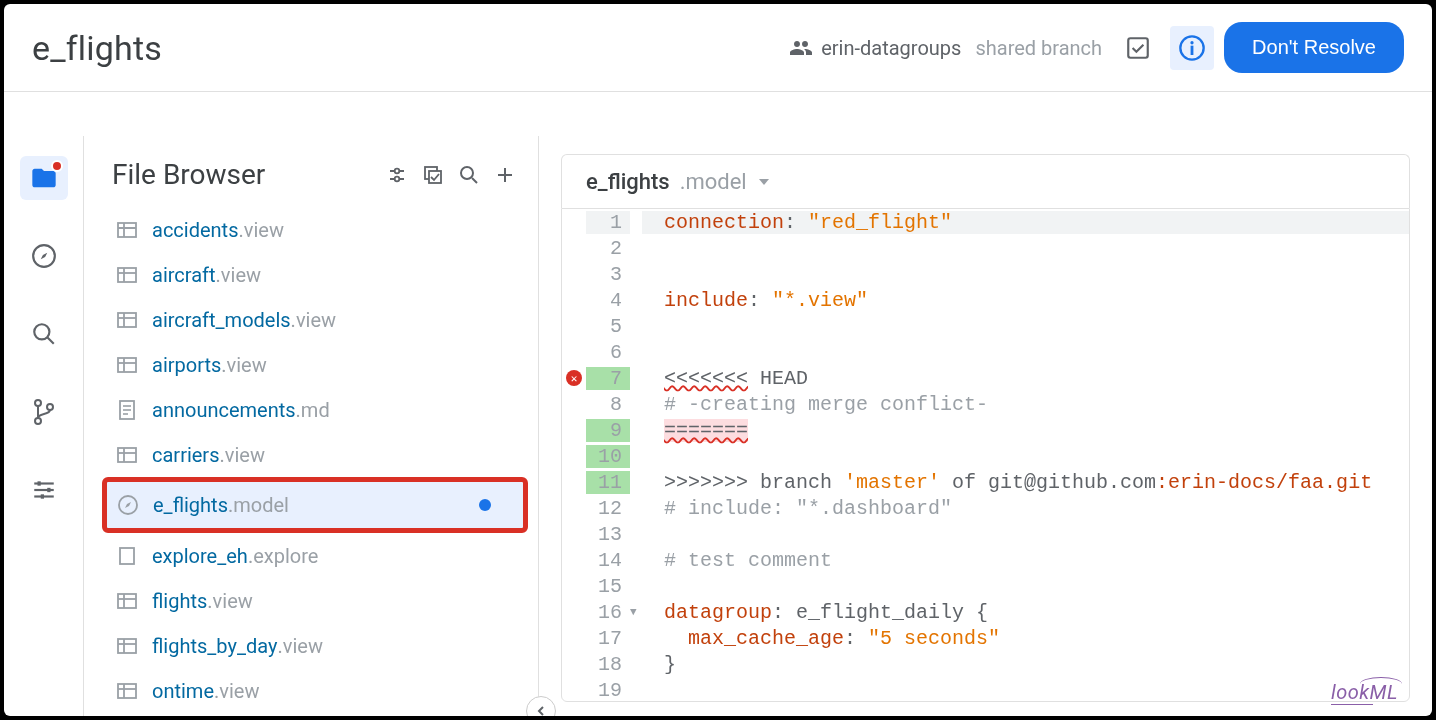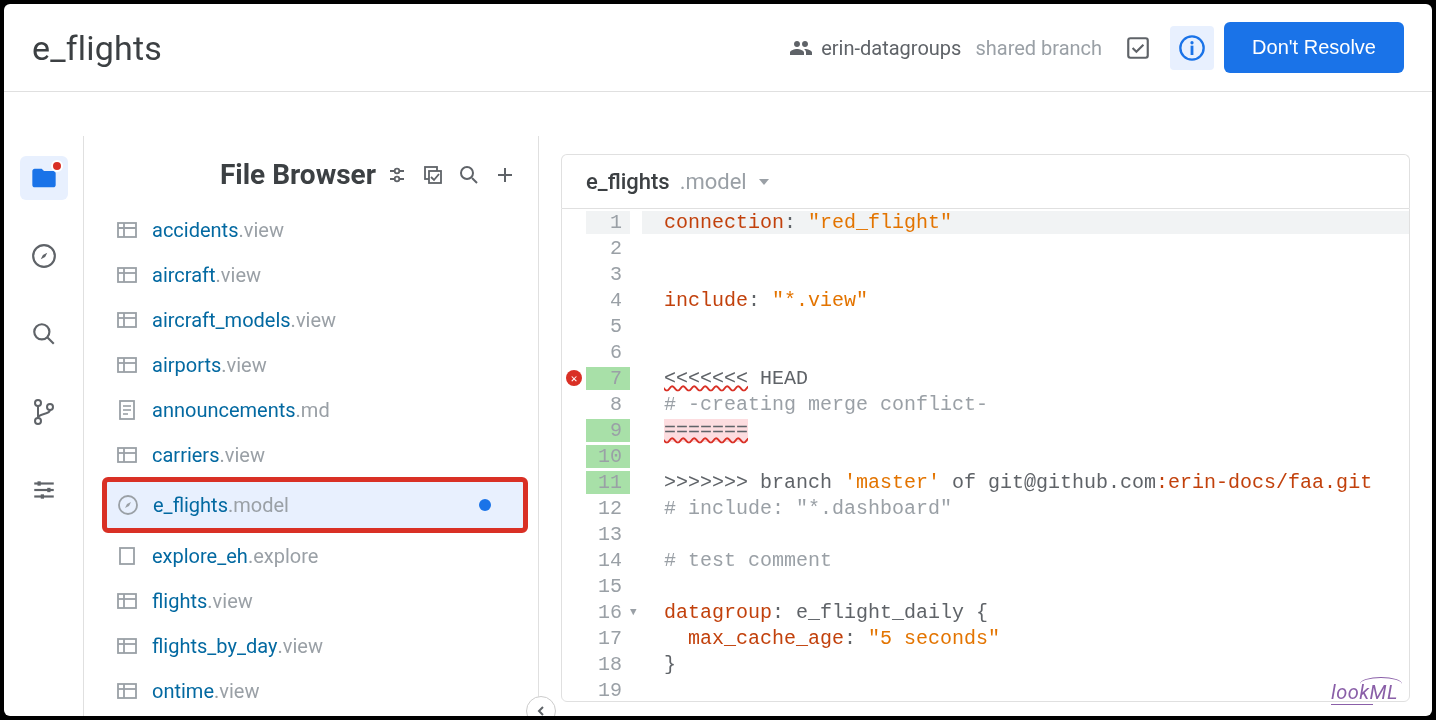--- a/index.html
+++ b/index.html
@@ -10,35 +10,35 @@
 .topbar { display: flex; align-items: center; padding: 14px 28px; height: 88px; border-bottom: 1px solid #e0e0e0; }
 .project-title { font-size: 34px; font-weight: 400; color: #3c4043; letter-spacing: 0.2px; }
 .top-spacer { flex: 1; }
 .user-chip { display: flex; align-items: center; gap: 8px; color: #5f6368; font-size: 20px; margin-right: 14px; }
 .branch-label { color: #9aa0a6; font-size: 20px; margin-right: 14px; }
 .merge-pill { display: flex; align-items: center; gap: 10px; padding: 8px 18px; border: 5px solid #d93025; border-radius: 4px; margin-right: 18px; }
 .merge-pill svg circle { fill: #d93025; }
 .merge-text { color: #d93025; font-size: 22px; font-weight: 600; }
 .icon-btn { width: 44px; height: 44px; display: flex; align-items: center; justify-content: center; border-radius: 4px; margin-right: 10px; cursor: pointer; }
 .icon-btn.info-active { background: #e8f0fe; }
-.primary-btn { background: #1a73e8; color: #fff; font-size: 20px; font-weight: 500; padding: 14px 28px; border-radius: 6px; border: none; cursor: pointer; }
+.primary-btn { background: #1a73e8; color: #fff; font-size: 20px; font-weight: 500; padding: 14px 28px; border-radius: 18px; border: none; cursor: pointer; }
 
 
 .main { flex: 1; display: flex; overflow: hidden; position: relative; }
 
 
 .rail { width: 80px; border-right: 1px solid #e0e0e0; display: flex; flex-direction: column; align-items: center; padding-top: 20px; gap: 34px; }
 .rail-item { width: 48px; height: 44px; display: flex; align-items: center; justify-content: center; border-radius: 6px; cursor: pointer; color: #5f6368; }
 .rail-item.active { background: #e8f0fe; position: relative; }
 .rail-badge { position: absolute; top: 4px; right: 5px; width: 12px; height: 12px; background: #d93025; border: 2px solid #fff; border-radius: 50%; }
 
 
 .filepanel { width: 455px; border-right: 1px solid #e0e0e0; display: flex; flex-direction: column; }
 .filepanel-head { display: flex; align-items: center; padding: 22px 18px 16px 28px; gap: 6px; }
-.filepanel-title { font-size: 28px; font-weight: 700; color: #3c4043; flex: 1; text-align: right; }
+.filepanel-title { font-size: 28px; font-weight: 400; color: #3c4043; flex: 1; }
 .fp-tool { width: 30px; height: 30px; display: flex; align-items: center; justify-content: center; cursor: pointer; color: #5f6368; }
 .filelist { flex: 1; overflow-y: auto; padding: 0 10px 0 18px; }
 .file-item { display: flex; align-items: center; height: 45px; padding: 0 14px; border-radius: 4px; cursor: pointer; color: #5f6368; font-size: 20px; }
 .file-item .fname { color: #0369a1; }
 .file-item .fext { color: #9aa0a6; }
 .file-item svg { margin-right: 14px; flex-shrink: 0; }
 .file-item.active { background: #e8f0fe; border: 5px solid #d93025; border-radius: 6px; height: 56px; padding-left: 10px; }
 .file-item .dot { width: 12px; height: 12px; background: #1a73e8; border-radius: 50%; margin-left: auto; margin-right: 18px; }
 
 

